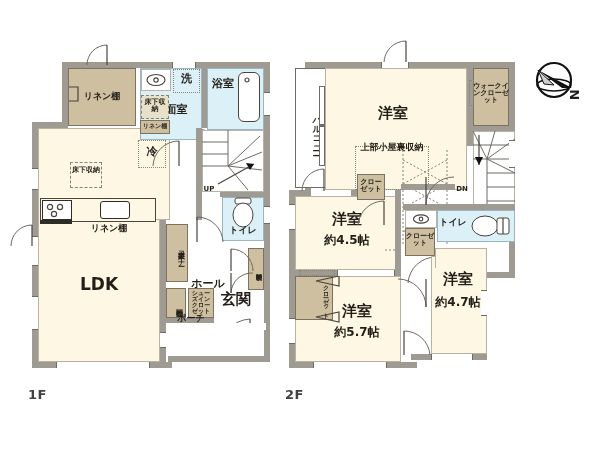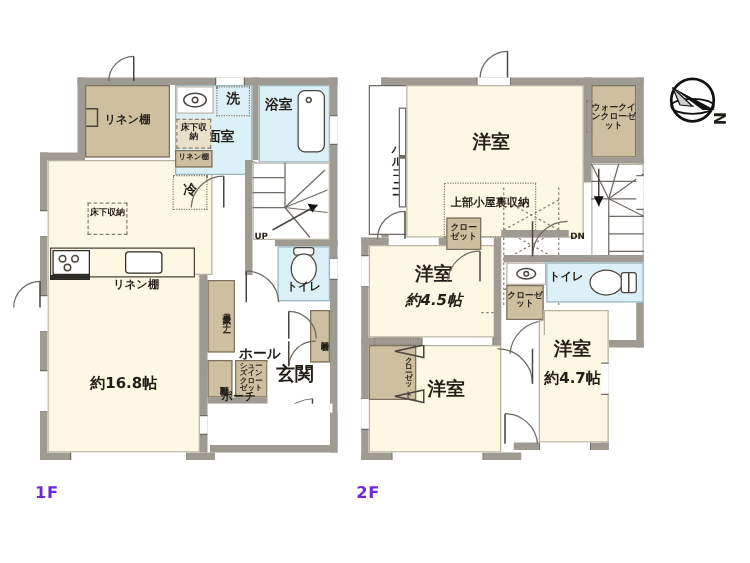--- a/index.html
+++ b/index.html
@@ -16,21 +16,21 @@
   .white{background:#ffffff;border:1px solid #b9b3a6;}
   .plainwhite{background:#ffffff;}
   .dotted{border:1px dotted #8a8272;background:transparent;}
   .dashbox{border:1px dashed #8a8272;background:transparent;}
   .thinline{background:#6f6a63;}
   .lbl{position:absolute;color:#231f18;line-height:1.05;
        text-align:center;white-space:nowrap;}
   .lbl.v{white-space:normal;writing-mode:vertical-rl;text-orientation:upright;}
   .wrapl{white-space:normal;line-height:1.0;text-align:center;}
 
-  .floorlabel{font-size:13px;font-weight:bold;color:#6d28d9;letter-spacing:.5px;}
+  .floorlabel{font-size:13px;font-weight:bold;color:#404040;letter-spacing:.5px;}
   .roomname{font-size:15px;font-weight:bold;}
   .roomname.big{font-size:17px;}
   .areatxt{font-size:12px;font-weight:bold;}
   .tiny{font-size:7px;font-weight:bold;}
   .tiny6{font-size:6px;font-weight:bold;}
   .small{font-size:9px;font-weight:bold;}
   .med{font-size:11px;font-weight:bold;}
 
   svg{position:absolute;overflow:visible;}
   .st{fill:none;stroke:#6f6a63;stroke-width:1;}
@@ -69,21 +69,21 @@
     <svg style="left:68px;top:86px;" width="14" height="16">
         <path class="st2" d="M1 1 H10 V15 H1"></path>
       </svg>
 
     <svg style="left:86px;top:44px;" width="26" height="22">
       <path class="st" d="M1 21 A20 20 0 0 1 21 1"></path>
         <line class="st2" x1="21" y1="1" x2="21" y2="21"></line>
     </svg>
 
     <div class="abs room" style="left:38px;top:128px;width:122px;height:234px;"></div>
-    <div class="lbl areatxt" style="left:38px;top:300px;width:122px;">約16.8帖</div>
+    <div class="lbl roomname big" style="left:38px;top:276px;width:122px;">LDK</div>
 
     <div class="abs room" style="left:136px;top:128px;width:34px;height:92px;border-left:none;"></div>
 
     <div class="abs dashbox" style="left:70px;top:162px;width:32px;height:26px;"></div>
     <div class="lbl tiny wrapl" style="left:72px;top:167px;width:28px;">床下収納</div>
 
     <div class="abs" style="left:40px;top:198px;width:116px;height:24px;border:1.2px solid #4a453e;background:#fdf7e3;"></div>
     <div class="abs" style="left:42px;top:200px;width:30px;height:20px;background:#fff;border:1.2px solid #2f2b25;"></div>
     <svg style="left:44px;top:202px;" width="26" height="16">
       <circle class="st2" cx="6" cy="5" r="2.6"></circle>
@@ -252,21 +252,21 @@
     <div class="abs plainwhite" style="left:34px;top:86px;width:6px;height:80px;border:1px solid #6f6a63;"></div>
     <div class="abs thinline" style="left:35px;top:124px;width:4px;height:3px;"></div>
 
     <svg style="left:98px;top:40px;" width="26" height="24">
       <path class="st" d="M1 23 A22 22 0 0 1 23 1"></path>
         <line class="st2" x1="23" y1="1" x2="23" y2="23"></line>
     </svg>
     <div class="abs plainwhite" style="left:96px;top:62px;width:28px;height:6px;border-left:1px solid #6f6a63;border-right:1px solid #6f6a63;"></div>
 
     <div class="abs dotted" style="left:70px;top:146px;width:74px;height:44px;"></div>
-    <div class="lbl small wrapl" style="left:72px;top:143px;width:70px;margin-top:16px;">上部小屋裏収納</div>
+    <div class="lbl small wrapl" style="left:72px;top:143px;width:70px;">上部小屋裏収納</div>
 
     <div class="abs wall" style="left:182px;top:62px;width:6px;height:84px;"></div>
     <div class="abs storage" style="left:188px;top:68px;width:36px;height:58px;"></div>
     <div class="lbl tiny wrapl" style="left:186px;top:83px;width:40px;">ウォークインクローゼット</div>
     <div class="abs dotted" style="left:184px;top:80px;width:5px;height:26px;"></div>
 
     <div class="abs wall" style="left:182px;top:126px;width:48px;height:5px;"></div>
     <div class="abs white" style="left:188px;top:131px;width:42px;height:80px;"></div>
     <svg style="left:188px;top:131px;" width="42" height="80">
       <line class="st" x1="0" y1="14" x2="42" y2="14"></line>
@@ -280,21 +280,21 @@
       <line class="st" x1="14" y1="56" x2="42" y2="56"></line>
       <line class="st" x1="14" y1="70" x2="42" y2="70"></line>
       <line class="st2" x1="6" y1="4" x2="6" y2="34"></line>
       <path class="needle" d="M6 34 L2 26 L10 26 Z"></path>
     </svg>
     <div class="lbl tiny" style="left:166px;top:186px;width:22px;">DN</div>
     <div class="abs plainwhite" style="left:224px;top:140px;width:6px;height:28px;border-top:1px solid #6f6a63;border-bottom:1px solid #6f6a63;"></div>
 
     <div class="abs room" style="left:10px;top:196px;width:106px;height:74px;"></div>
     <div class="lbl roomname" style="left:14px;top:212px;width:96px;">洋室</div>
-    <div class="lbl areatxt" style="left:14px;top:234px;width:96px;font-style:italic;">約4.5帖</div>
+    <div class="lbl areatxt" style="left:14px;top:234px;width:96px;">約4.5帖</div>
     <div class="abs plainwhite" style="left:4px;top:204px;width:6px;height:26px;border-top:1px solid #6f6a63;border-bottom:1px solid #6f6a63;"></div>
 
     <div class="abs wall" style="left:66px;top:190px;width:6px;height:6px;"></div>
     <div class="abs storage" style="left:72px;top:174px;width:28px;height:26px;"></div>
     <div class="lbl tiny wrapl" style="left:72px;top:179px;width:28px;">クローゼット</div>
     <svg style="left:72px;top:200px;" width="28" height="26">
       <path class="st" d="M27 1 A26 26 0 0 0 1 25"></path>
         <line class="st2" x1="27" y1="1" x2="27" y2="25"></line>
     </svg>
 
@@ -343,20 +343,21 @@
     <div class="abs room" style="left:146px;top:256px;width:56px;height:98px;"></div>
     <div class="abs room" style="left:150px;top:248px;width:52px;height:20px;border-bottom:none;"></div>
     <div class="lbl roomname" style="left:142px;top:272px;width:62px;">洋室</div>
     <div class="lbl areatxt" style="left:142px;top:296px;width:62px;">約4.7帖</div>
     <div class="abs plainwhite" style="left:196px;top:290px;width:6px;height:26px;border-top:1px solid #6f6a63;border-bottom:1px solid #6f6a63;"></div>
     <div class="abs plainwhite" style="left:146px;top:354px;width:42px;height:6px;border-left:1px solid #6f6a63;border-right:1px solid #6f6a63;"></div>
 
     <div class="abs wall" style="left:4px;top:270px;width:112px;height:6px;"></div>
     <div class="abs room" style="left:10px;top:276px;width:106px;height:86px;"></div>
     <div class="lbl roomname" style="left:24px;top:304px;width:96px;">洋室</div>
+    <div class="lbl areatxt" style="left:24px;top:326px;width:96px;">約5.7帖</div>
 
     <div class="abs storage" style="left:10px;top:276px;width:38px;height:44px;"></div>
     <div class="lbl tiny6 v" style="left:14px;top:278px;width:30px;height:40px;">クローゼット</div>
     <svg style="left:30px;top:274px;" width="26" height="14">
         <path class="st2" d="M1 7 L24 2 L24 12 Z"></path>
       </svg>
     <svg style="left:30px;top:310px;" width="26" height="14">
         <path class="st2" d="M1 7 L24 2 L24 12 Z"></path>
       </svg>
     <div class="abs dotted" style="left:14px;top:270px;width:36px;height:6px;"></div>

